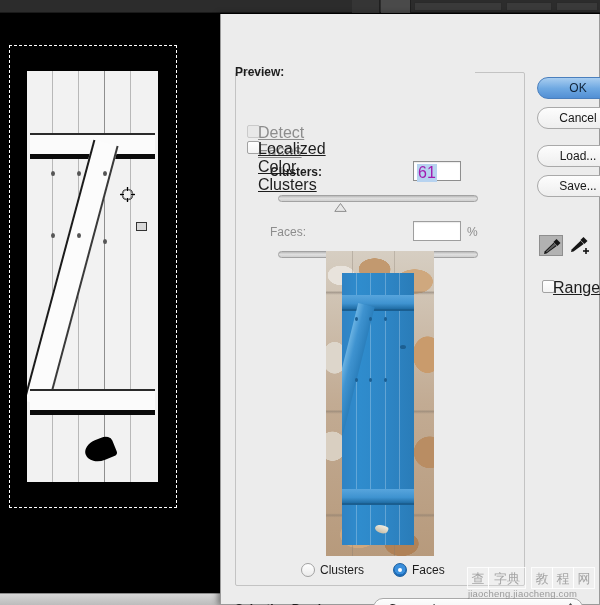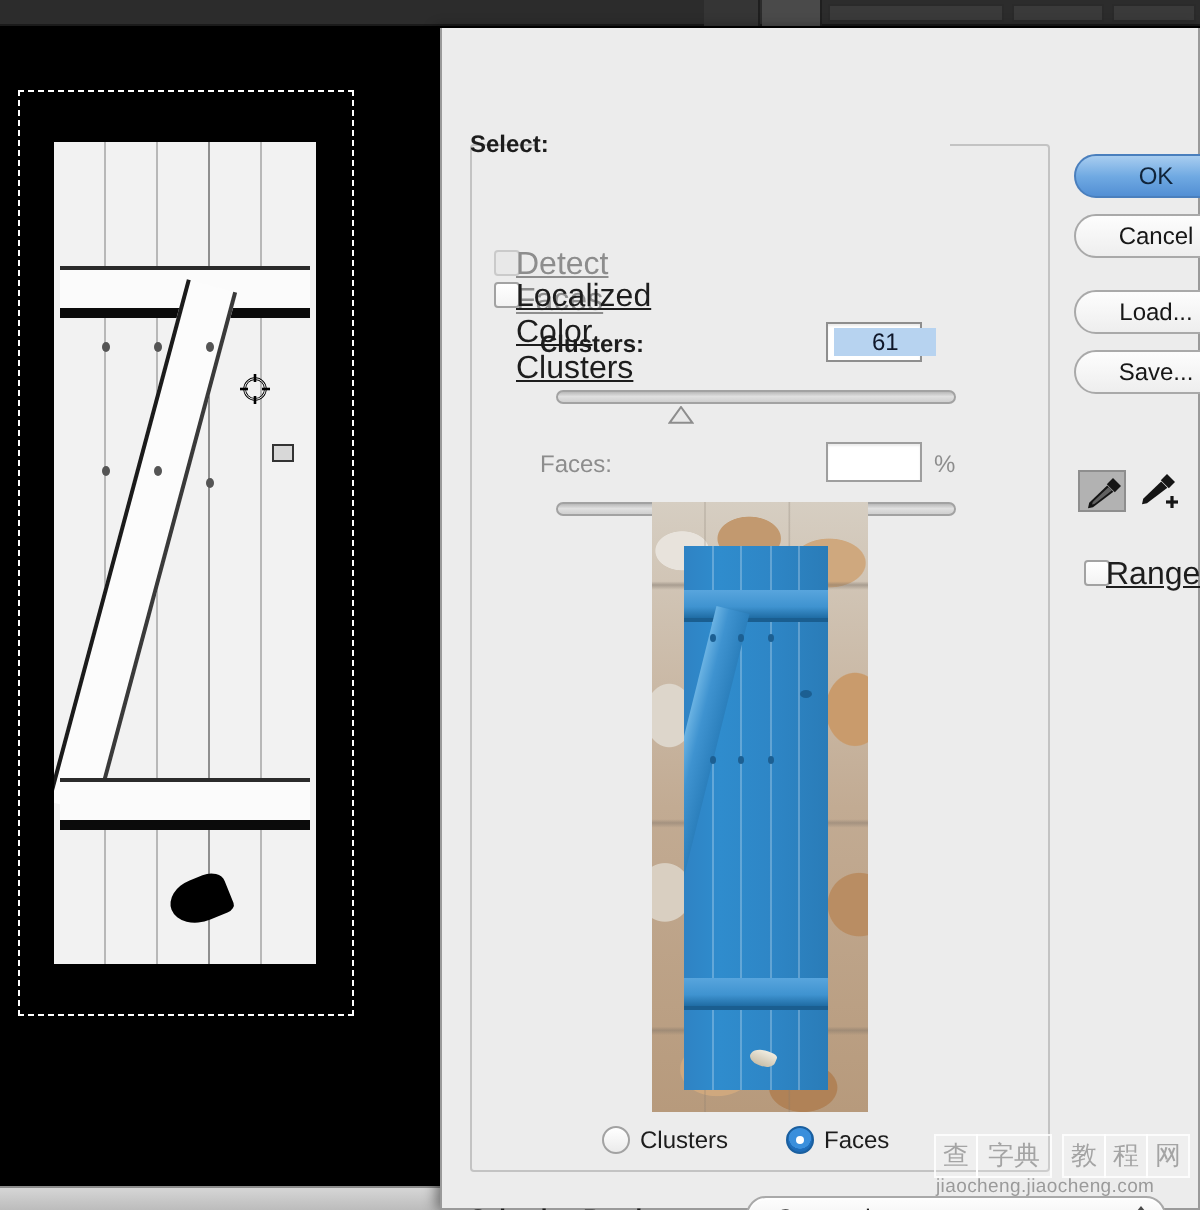--- a/index.html
+++ b/index.html
@@ -176,23 +176,23 @@
   #fuzziness-label { position: absolute; left: 49px; top: 125px; font-weight: bold; }
   .numfield {
     position: absolute;
     height: 20px; background: #fff;
     border: 1px solid #8e8e8e;
     box-shadow: 0 1px 1px rgba(0,0,0,.08) inset;
   }
   #fuzziness-field { left: 192px; top: 121px; width: 48px; }
   #fuzziness-field .val {
     position: absolute; left: 3px; top: 2px;
-    font-size: 12px; color: #0f172a;
+    font-size: 16px; color: #a21caf;
     background: #b7d3f0;
-    padding: 0 19px;
+    padding: 0 1px;
   }
   #range-field { left: 192px; top: 181px; width: 48px; border-color: #9e9e9e; }
   #range-label { position: absolute; left: 49px; top: 185px; }
   #range-pct { position: absolute; left: 246px; top: 185px; }
 
   .slider {
     position: absolute; height: 7px;
     background: linear-gradient(#b9b9b9,#e0e0e0 45%,#cfcfcf);
     border: 1px solid #a2a2a2;
     border-radius: 4px;
@@ -398,21 +398,21 @@
   <div class="ps-statusbar"></div>
 
   <div class="dialog">
 
 
     <div class="dbody">
 
       <div class="groupbox"></div>
       <div class="gb-notch"></div>
 
-      <div class="lbl select-label">Select:</div>
+      <div class="lbl select-label">Preview:</div>
 
       <div class="cbrow" id="cb-detect-faces">
         <div class="cbox dis"></div>
         <div class="cl lbl dim">Detect Faces</div>
       </div>
 
       <div class="cbrow" id="cb-localized">
         <div class="cbox"></div>
         <div class="cl lbl">Localized Color Clusters</div>
       </div>

